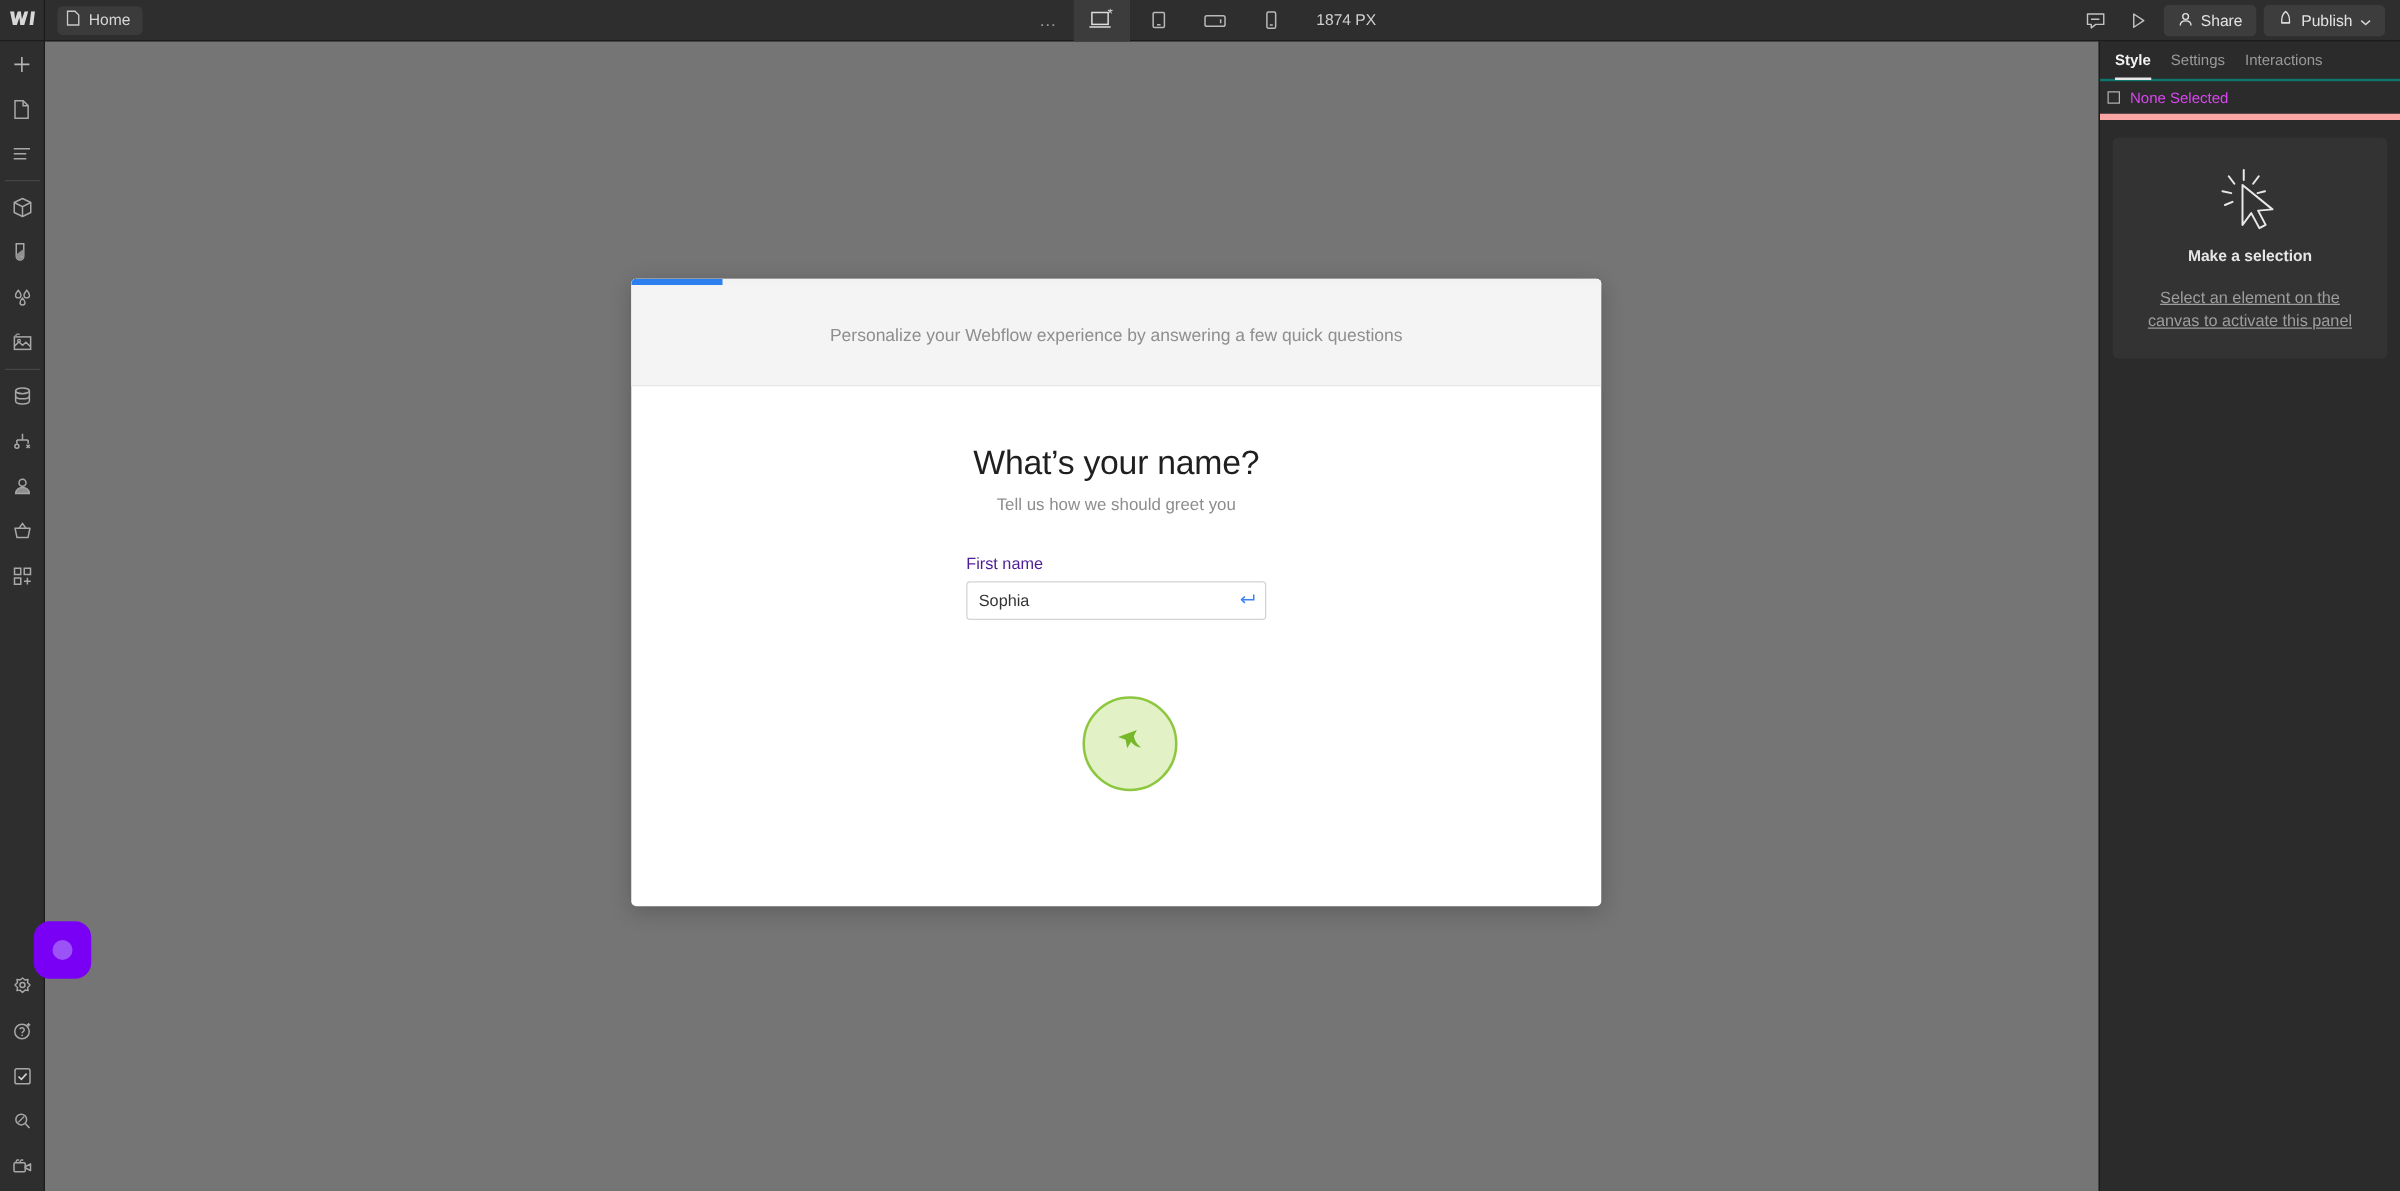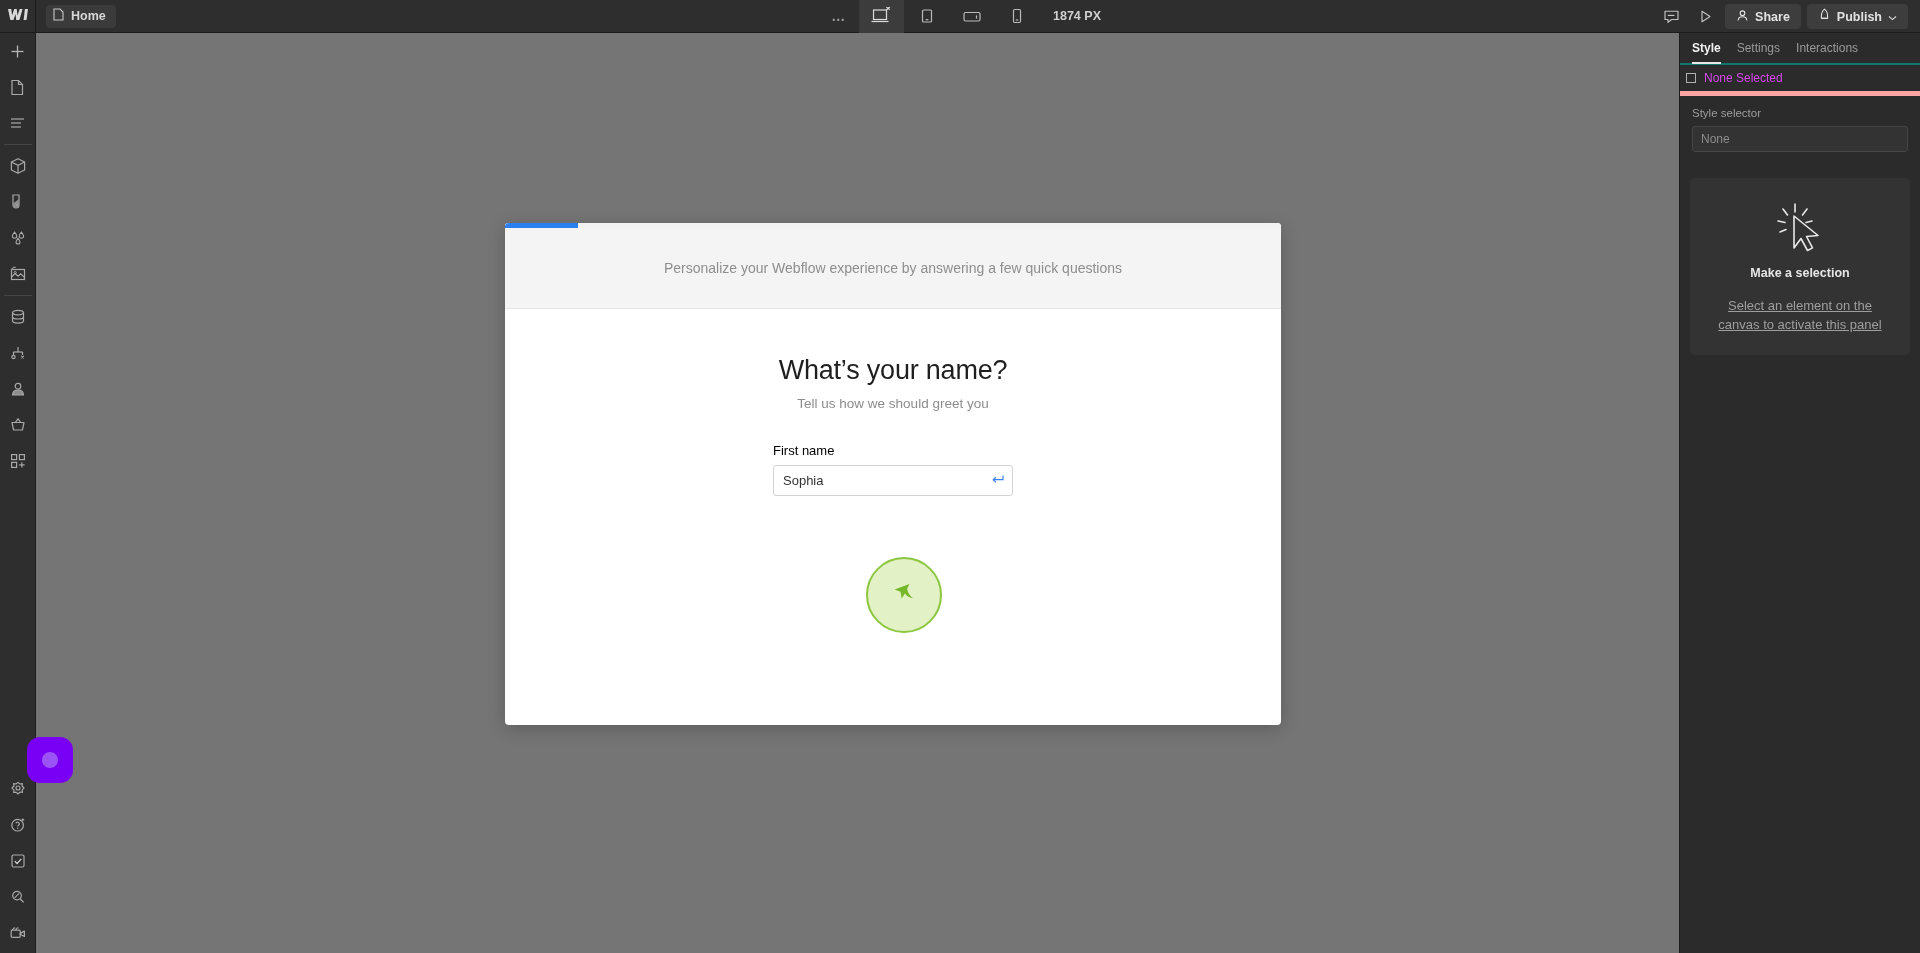--- a/index.html
+++ b/index.html
@@ -12,21 +12,20 @@
   }
 
   
   .topbar {
     position: absolute; top: 0; left: 0;
     width: 1920px; height: 33px;
     background: #2e2e2e;
     display: flex; align-items: center;
     border-bottom: 1px solid #1c1c1c;
     z-index: 40;
-    font-weight: bold;
   }
   .wf-logo {
     width: 36px; height: 33px;
     display: flex; align-items: center; justify-content: center;
     border-right: 1px solid #1c1c1c;
     flex: 0 0 36px;
   }
   .wf-logo svg { display:block; }
   .page-pill {
     display: flex; align-items: center; gap: 7px;
@@ -158,21 +157,21 @@
     display: flex; align-items: center; justify-content: center;
     padding-top: 5px;
   }
   .modal-head-text { color: #8e8e8e; font-size: 14px; }
   .modal-body { padding: 46px 0 0 0; }
   .m-title { text-align: center; font-size: 27px; color: #1f1f1f; font-weight: normal; letter-spacing: -0.2px; }
   .m-sub { text-align: center; font-size: 13.5px; color: #8d8d8d; margin-top: 10px; }
   .form {
     width: 240px; margin: 32px auto 0 auto;
   }
-  .f-label { font-size: 13px; color: #000000; margin-bottom: 7px; }
+  .f-label { font-size: 13px; color: #4c1d95; margin-bottom: 7px; }
   .f-wrap { position: relative; margin-bottom: 18px; }
   .f-input {
     width: 240px; height: 31px;
     border: 1px solid #d3d3d3; border-radius: 3px;
     background: #fff;
     display: flex; align-items: center;
     padding: 0 30px 0 9px;
     font-size: 13px; color: #333;
   }
   .f-input.focused { border: 1.5px solid #3b82f6; height: 33px; }
@@ -474,26 +473,20 @@
 <div class="rpanel">
   <div class="rp-tabs">
     <div class="rp-tab active"><span>Style</span></div>
     <div class="rp-tab"><span>Settings</span></div>
     <div class="rp-tab"><span>Interactions</span></div>
   </div>
   <div class="rp-selected">
     <span class="sq-icon"></span>
     <span>None Selected</span>
   </div>
-  <div class="rp-section">
-    <div class="rp-label">Style selector</div>
-    <div class="rp-input">
-      <span>None</span>
-    </div>
-  </div>
   <div class="make-sel">
     <svg width="62" height="56" viewBox="0 0 62 56" style="display:block;margin:0 auto;">
       <g stroke="#e8e8e8" stroke-width="1.6" stroke-linecap="round" fill="none">
         <line x1="26" y1="4" x2="26" y2="12"></line>
         <line x1="14" y1="9" x2="18.5" y2="15"></line>
         <line x1="38" y1="9" x2="33.5" y2="15"></line>
         <line x1="9" y1="21" x2="16" y2="22.5"></line>
         <line x1="43" y1="21" x2="37" y2="22.5"></line>
         <line x1="11" y1="32" x2="17" y2="29.5"></line>
       </g>

